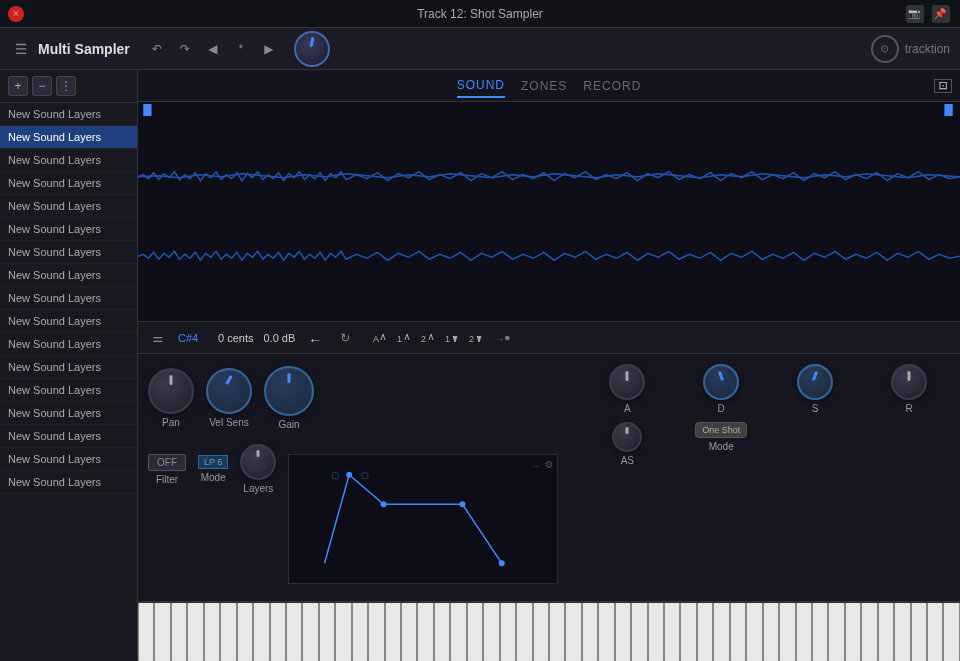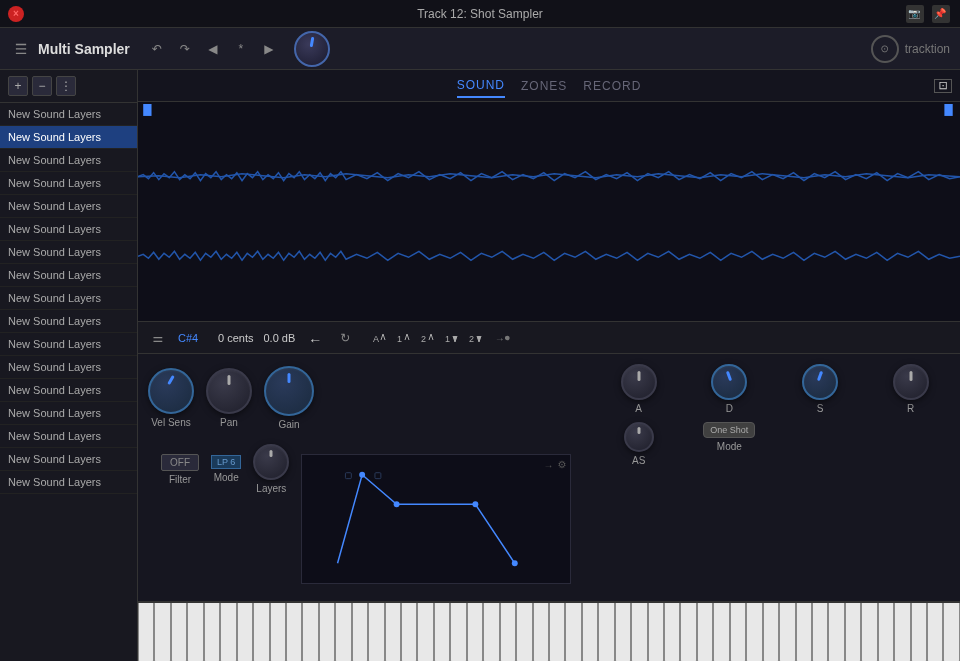--- a/index.html
+++ b/index.html
@@ -581,40 +581,40 @@
         <div class="ctrl-icon-sm">→⏺</div>
       </div>
     </div>
 
     <div id="instrument-controls">
 
       <div id="left-knobs">
 
         <div class="knob-row">
           <div class="knob-col">
+            <div class="knob">
+              <div class="knob-dot"></div>
+            </div>
+            <span class="knob-label">Pan</span>
+          </div>
+          <div class="knob-col">
             <div class="knob knob-blue">
               <div class="knob-dot" style="background:#4488ff;transform:translateX(-50%) rotate(30deg)"></div>
             </div>
             <span class="knob-label">Vel Sens</span>
-          </div>
-          <div class="knob-col">
-            <div class="knob">
-              <div class="knob-dot"></div>
-            </div>
-            <span class="knob-label">Pan</span>
           </div>
           <div class="knob-col">
             <div class="knob knob-blue" style="width:50px;height:50px;">
               <div class="knob-dot" style="background:#4488ff"></div>
             </div>
             <span class="knob-label">Gain</span>
           </div>
         </div>
 
-        <div style="display:flex; gap:8px; align-items:flex-start; margin-top:6px;margin-left:13px;">
+        <div style="display:flex; gap:8px; align-items:flex-start; margin-top:6px;">
 
           <div style="display:flex;flex-direction:column;gap:6px;">
             <div class="filter-row">
               <div class="knob-col">
                 <div class="toggle-btn">OFF</div>
                 <span class="knob-label">Filter</span>
               </div>
               <div class="knob-col">
                 <div class="toggle-btn mode-badge">LP 6</div>
                 <span class="knob-label">Mode</span>

